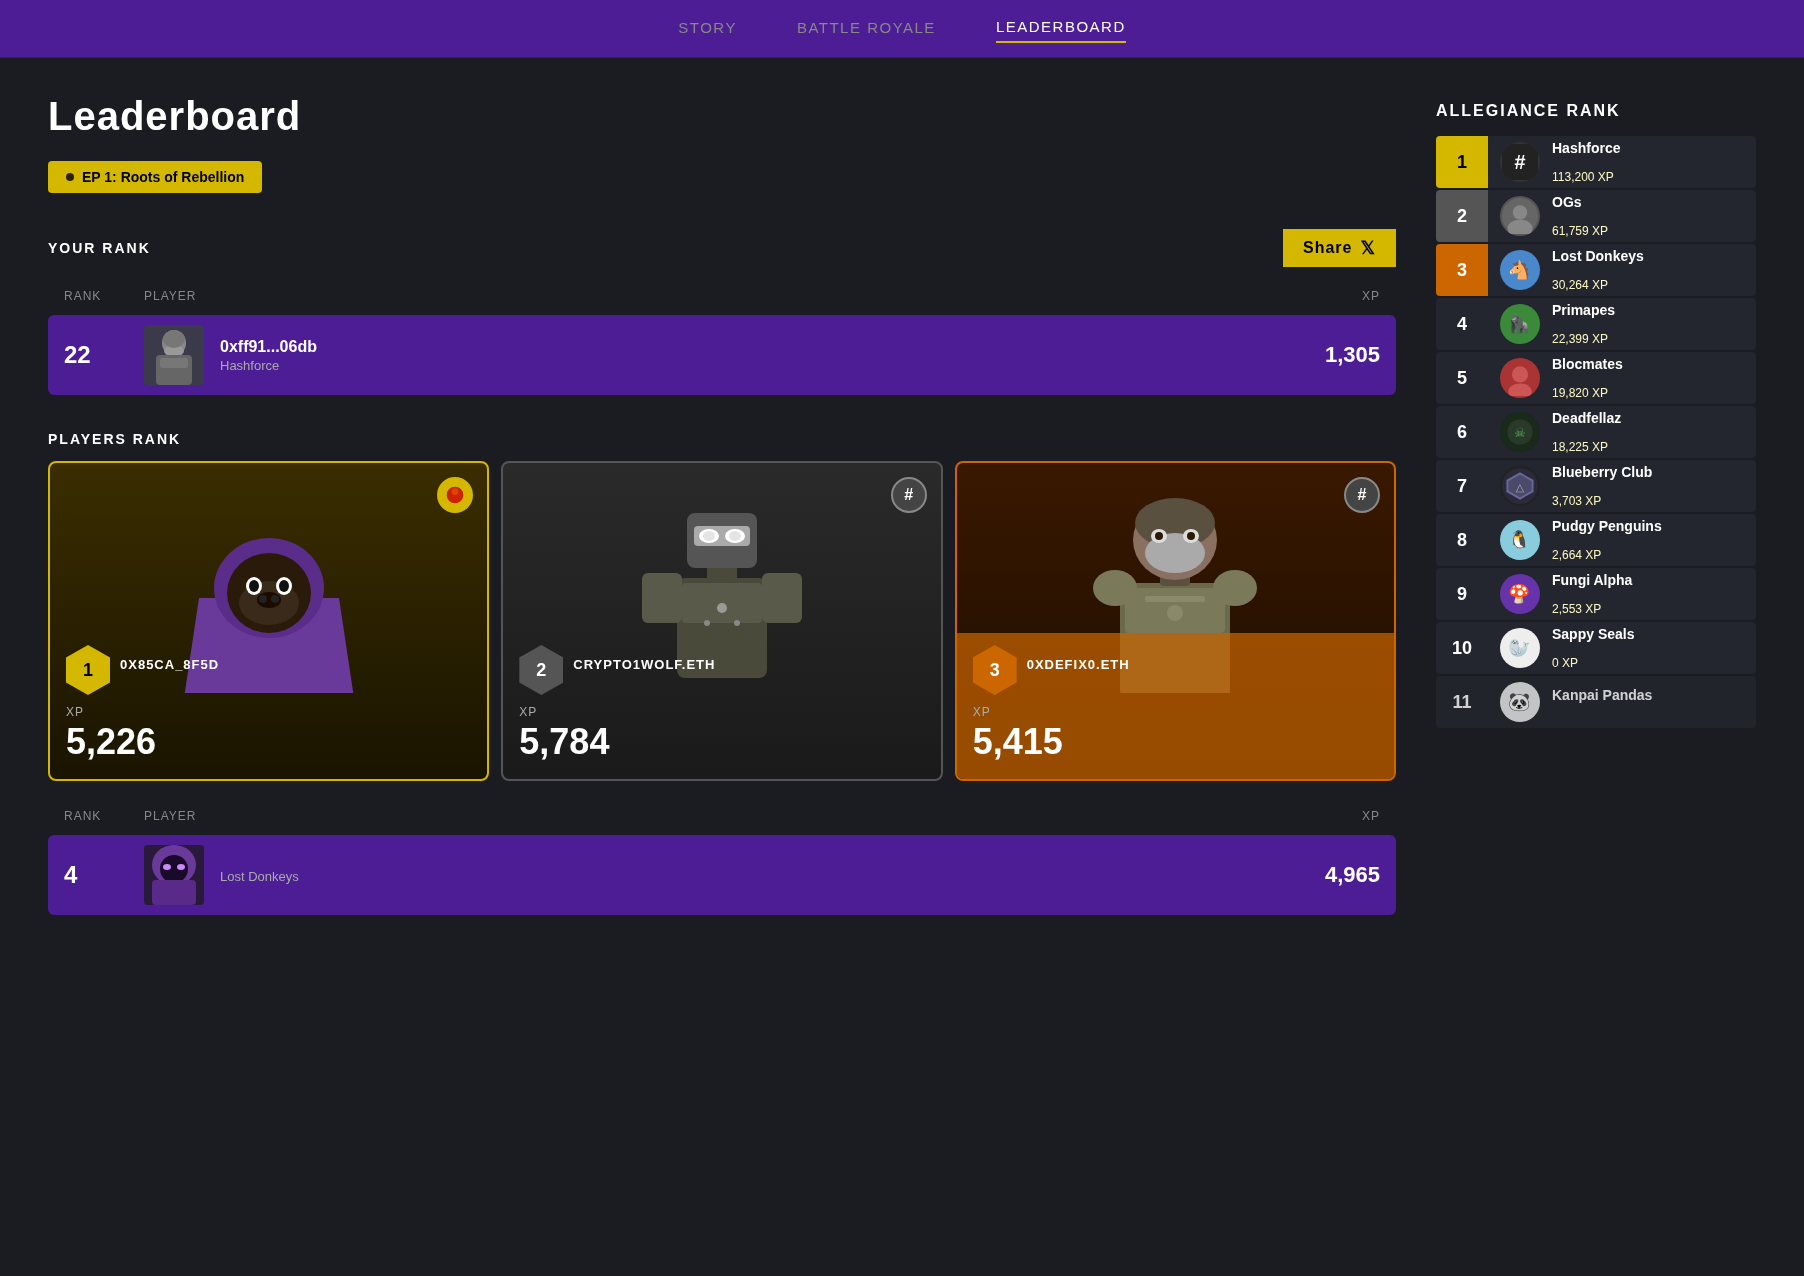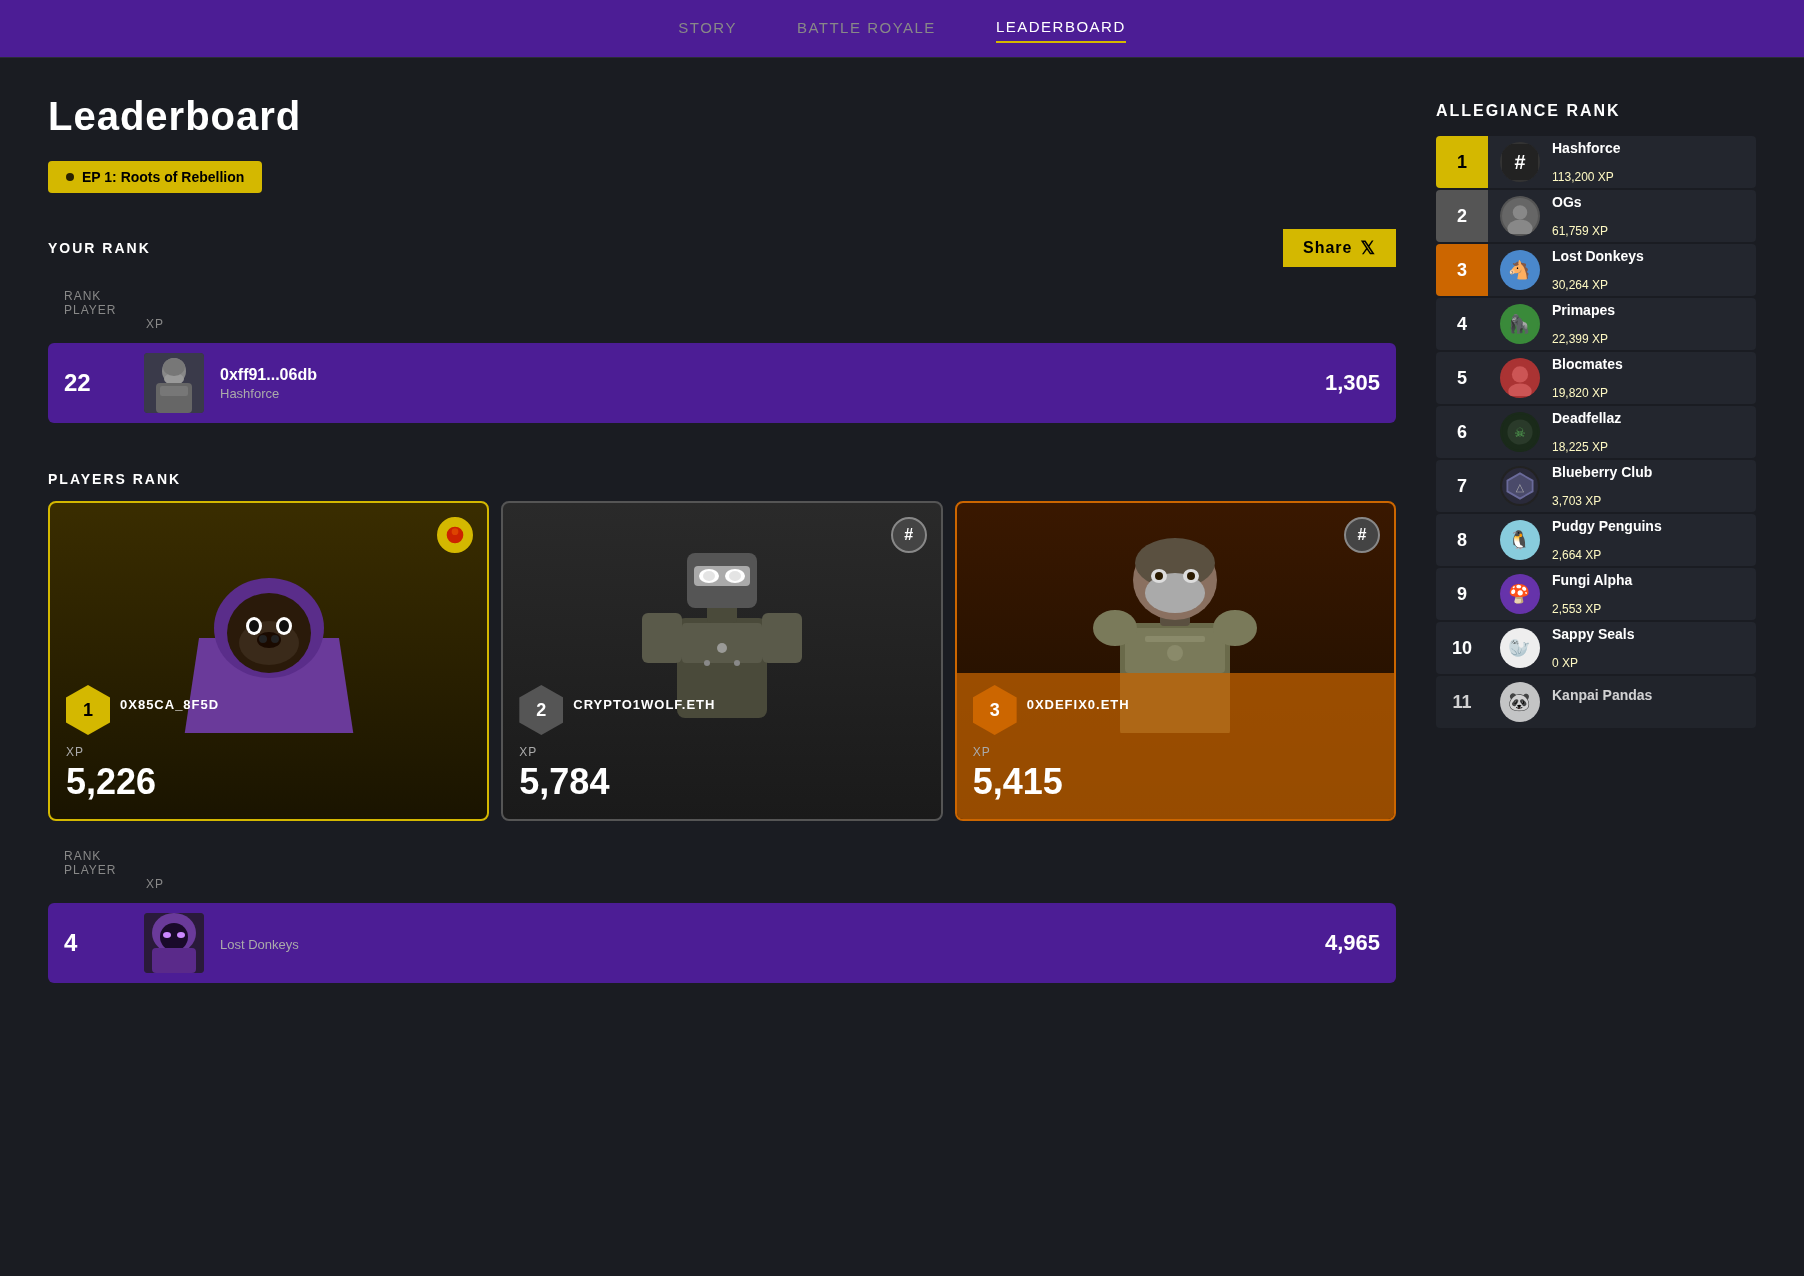--- a/index.html
+++ b/index.html
@@ -114,21 +114,20 @@
     
     .table-header {
       display: flex;
       align-items: flex-start;
       padding: 8px 16px;
       color: #888;
       font-size: 12px;
       letter-spacing: 1px;
       text-transform: uppercase;
       margin-bottom: 4px;
-      flex-direction: column;
     }
     .col-rank { width: 80px; }
     .col-player { flex: 1; }
     .col-xp { width: 100px; text-align: right; }
 
     
     .rank-row {
       display: flex;
       align-items: center;
       background: #4c1d95;
@@ -167,21 +166,21 @@
     }
     .xp-value {
       width: 100px;
       text-align: right;
       font-size: 22px;
       font-weight: bold;
       color: #fff;
     }
 
     
-    .players-rank-section { margin-top: 48px; }
+    .players-rank-section { margin-top: 36px; }
 
     
     .podium-cards {
       display: flex;
       gap: 12px;
       margin-bottom: 20px;
     }
     .podium-card {
       flex: 1;
       border-radius: 8px;

